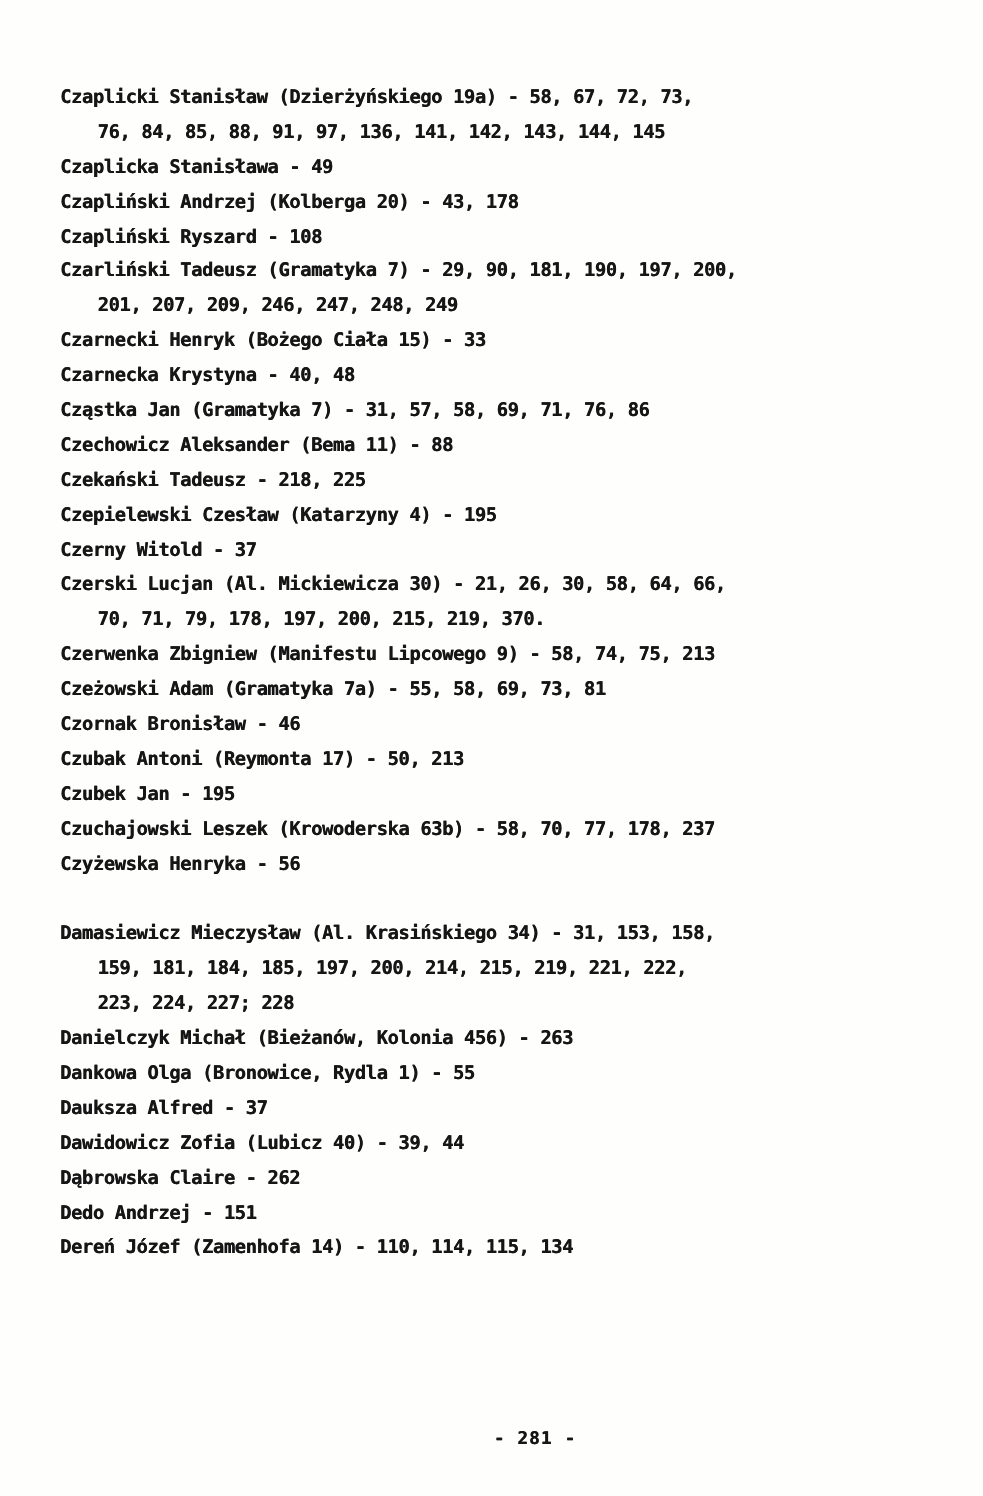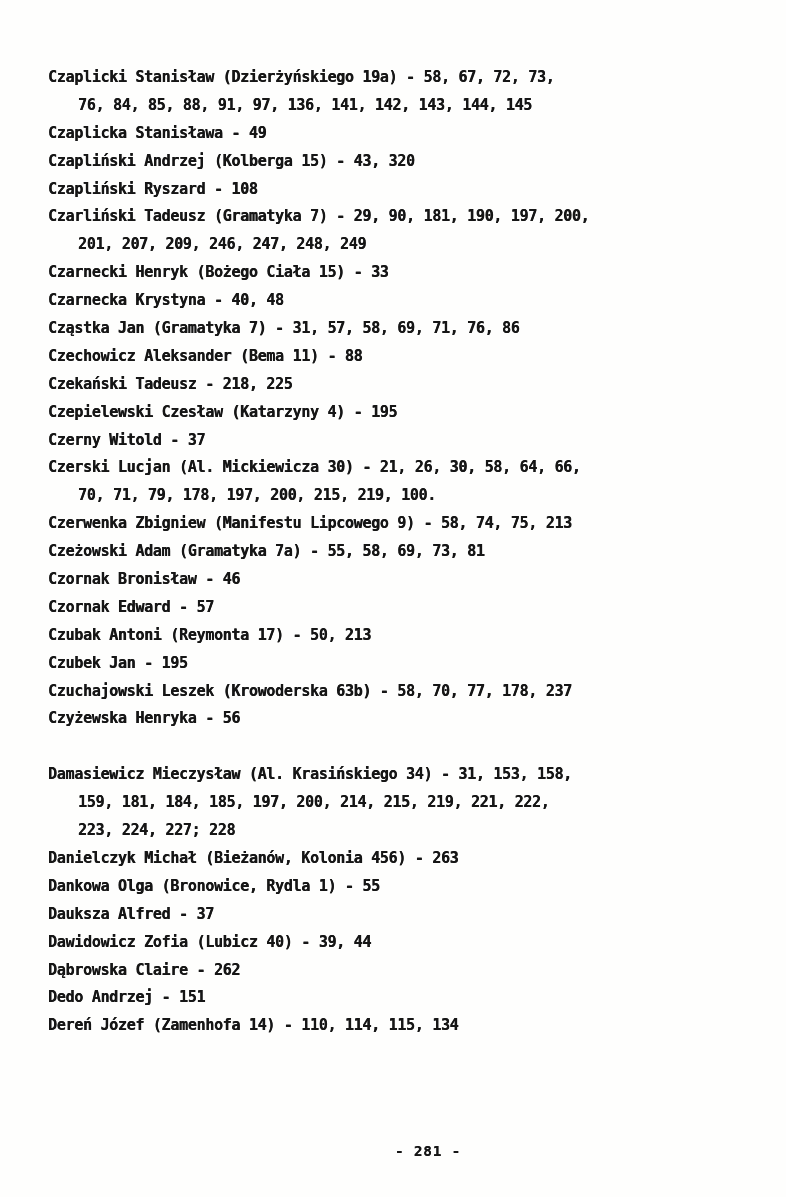--- a/index.html
+++ b/index.html
@@ -50,37 +50,36 @@
   }
 </style>
 </head>
 <body>
 
 <div class="page">
   <div class="text-block">
       <div class="line">Czaplicki Stanisław (Dzierżyńskiego 19a) - 58, 67, 72, 73,</div>
       <div class="line indent">76, 84, 85, 88, 91, 97, 136, 141, 142, 143, 144, 145</div>
       <div class="line">Czaplicka Stanisława - 49</div>
-      <div class="line">Czapliński Andrzej (Kolberga 15) - 43, 320</div>
+      <div class="line">Czapliński Andrzej (Kolberga 20) - 43, 178</div>
       <div class="line">Czapliński Ryszard - 108</div>
       <div class="line">Czarliński Tadeusz (Gramatyka 7) - 29, 90, 181, 190, 197, 200,</div>
       <div class="line indent">201, 207, 209, 246, 247, 248, 249</div>
       <div class="line">Czarnecki Henryk (Bożego Ciała 15) - 33</div>
       <div class="line">Czarnecka Krystyna - 40, 48</div>
       <div class="line">Cząstka Jan (Gramatyka 7) - 31, 57, 58, 69, 71, 76, 86</div>
       <div class="line">Czechowicz Aleksander (Bema 11) - 88</div>
       <div class="line">Czekański Tadeusz - 218, 225</div>
       <div class="line">Czepielewski Czesław (Katarzyny 4) - 195</div>
       <div class="line">Czerny Witold - 37</div>
       <div class="line">Czerski Lucjan (Al. Mickiewicza 30) - 21, 26, 30, 58, 64, 66,</div>
-      <div class="line indent">70, 71, 79, 178, 197, 200, 215, 219, 100.</div>
+      <div class="line indent">70, 71, 79, 178, 197, 200, 215, 219, 370.</div>
       <div class="line">Czerwenka Zbigniew (Manifestu Lipcowego 9) - 58, 74, 75, 213</div>
       <div class="line">Czeżowski Adam (Gramatyka 7a) - 55, 58, 69, 73, 81</div>
       <div class="line">Czornak Bronisław - 46</div>
-      <div class="line">Czornak Edward - 57</div>
       <div class="line">Czubak Antoni (Reymonta 17) - 50, 213</div>
       <div class="line">Czubek Jan - 195</div>
       <div class="line">Czuchajowski Leszek (Krowoderska 63b) - 58, 70, 77, 178, 237</div>
       <div class="line">Czyżewska Henryka - 56</div>
       <div class="line blank"></div>
       <div class="line">Damasiewicz Mieczysław (Al. Krasińskiego 34) - 31, 153, 158,</div>
       <div class="line indent">159, 181, 184, 185, 197, 200, 214, 215, 219, 221, 222,</div>
       <div class="line indent">223, 224, 227; 228</div>
       <div class="line">Danielczyk Michał (Bieżanów, Kolonia 456) - 263</div>
       <div class="line">Dankowa Olga (Bronowice, Rydla 1) - 55</div>

